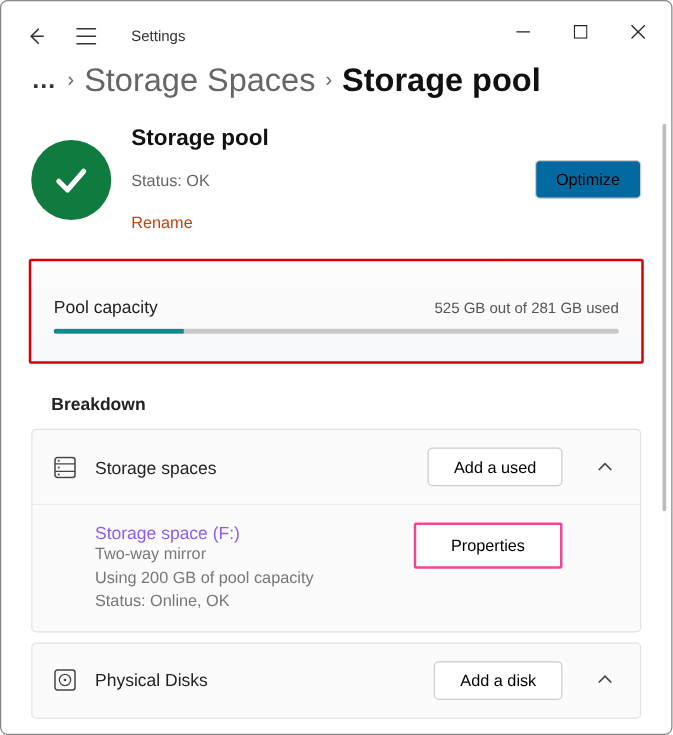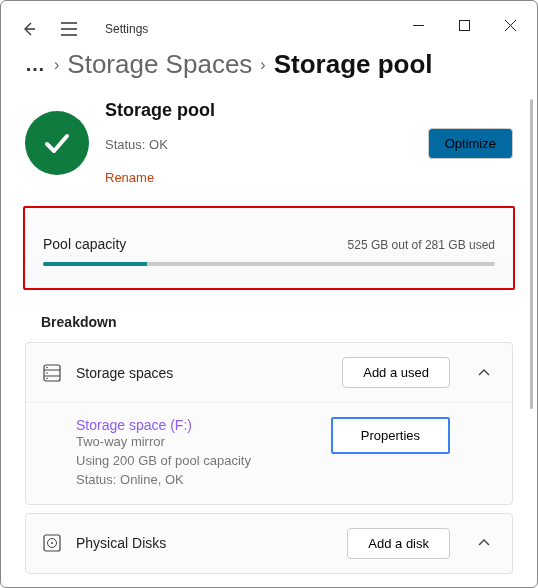--- a/index.html
+++ b/index.html
@@ -41,21 +41,21 @@
     .card-icon { width: 20px; height: 20px; flex-shrink: 0; display: flex; align-items: center; justify-content: center; }
     .card-label { flex: 1; font-size: 14px; color: #222; }
     .card-action { background: #fff; border: 1px solid #ccc; border-radius: 4px; padding: 7px 20px; font-size: 13px; cursor: pointer; }
     .card-chev { width: 24px; display: flex; align-items: center; justify-content: center; cursor: pointer; margin-left: 8px; }
     
     .subrow { display: flex; align-items: flex-start; padding: 14px 16px; border-top: 1px solid #eee; gap: 14px; }
     .subrow-spacer { width: 20px; flex-shrink: 0; }
     .subrow-info { flex: 1; }
     .subrow-title { font-size: 14px; color: #8b5cf6; }
     .subrow-meta { font-size: 13px; color: #777; line-height: 1.45; }
-    .props-btn { background: #fff; border: 2px solid #3b82f6; border-radius: 2px; padding: 9px 28px; font-size: 13px; cursor: pointer; }
+    .props-btn { background: #fff; border: 2px solid #ec4899; border-radius: 2px; padding: 9px 28px; font-size: 13px; cursor: pointer; }
     .subrow-chev-spacer { width: 24px; margin-left: 8px; }
     
     .vscroll { position: absolute; right: 4px; top: 98px; width: 3px; height: 310px; background: #bdbdbd; border-radius: 2px; }
   </style>
 </head>
 <body>
 
 <div class="titlebar">
   <div class="titlebar-left">
     <span class="back-arrow">

